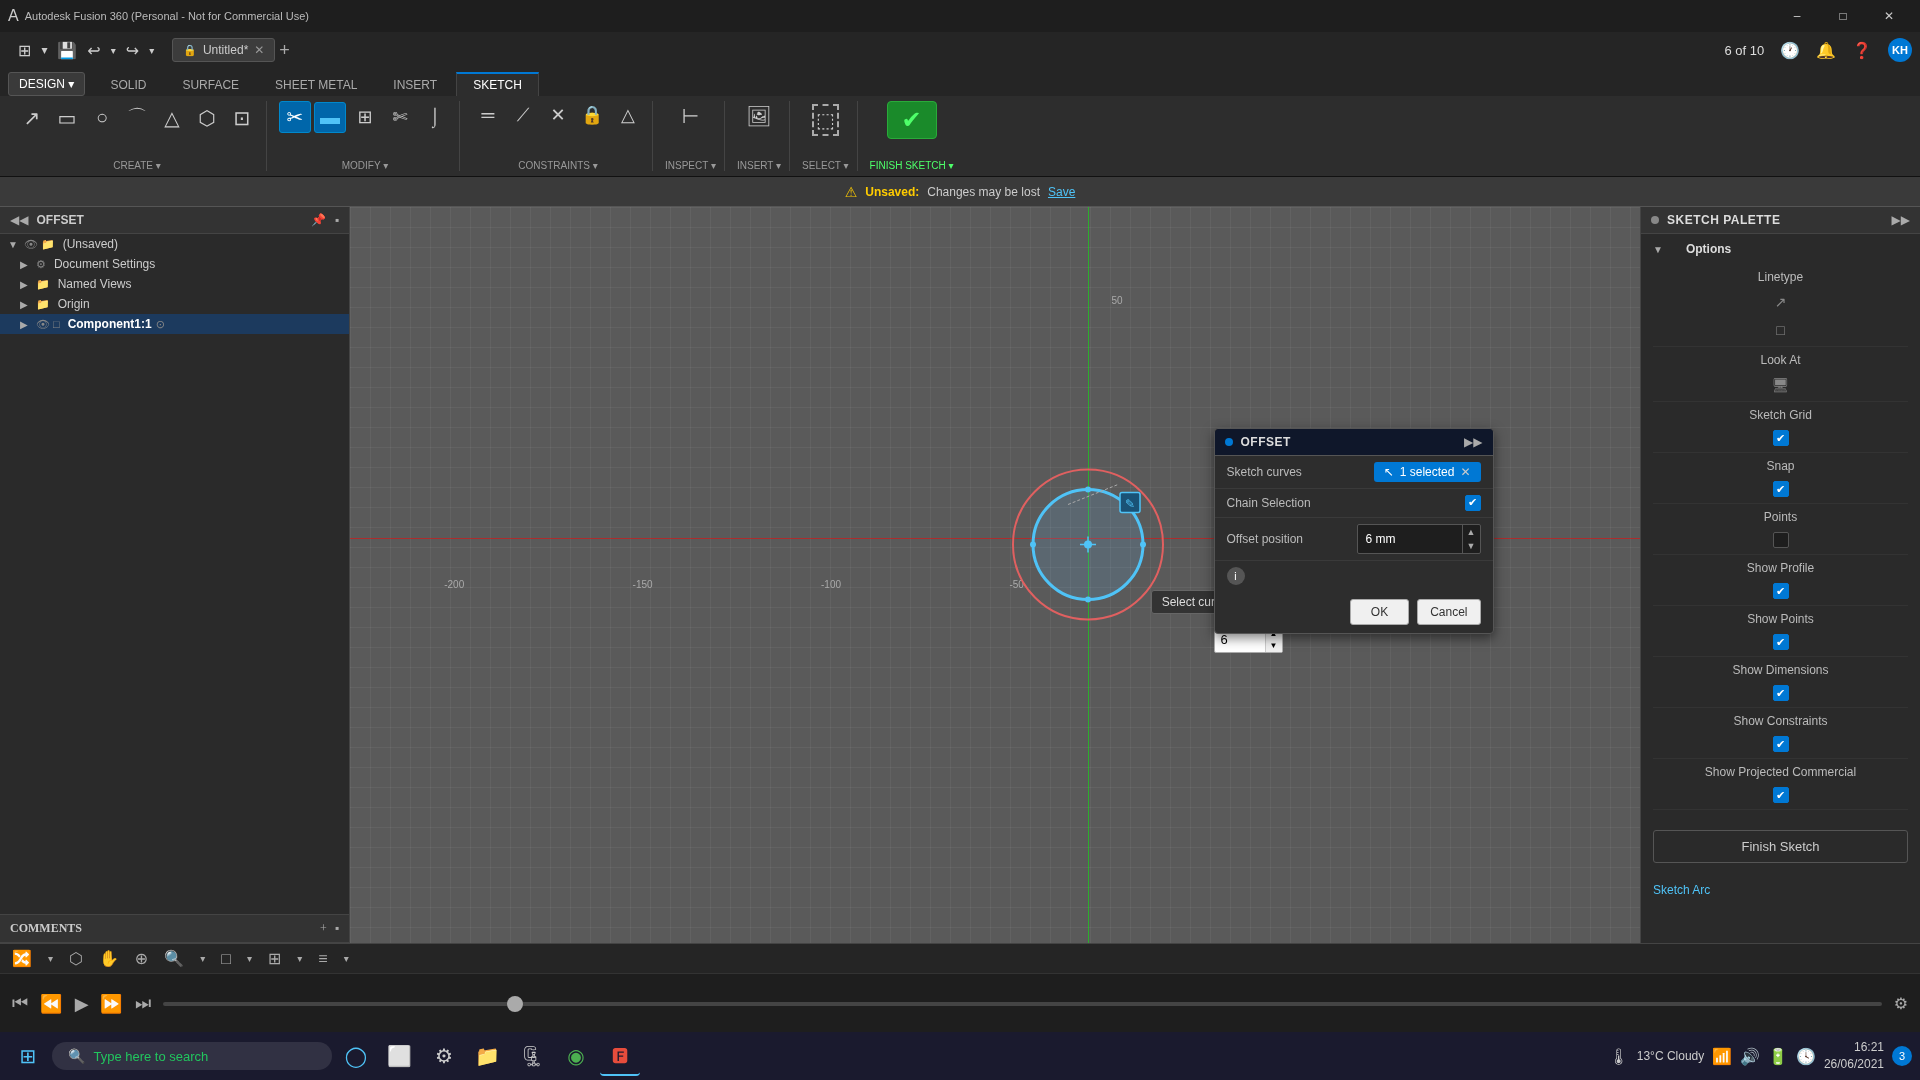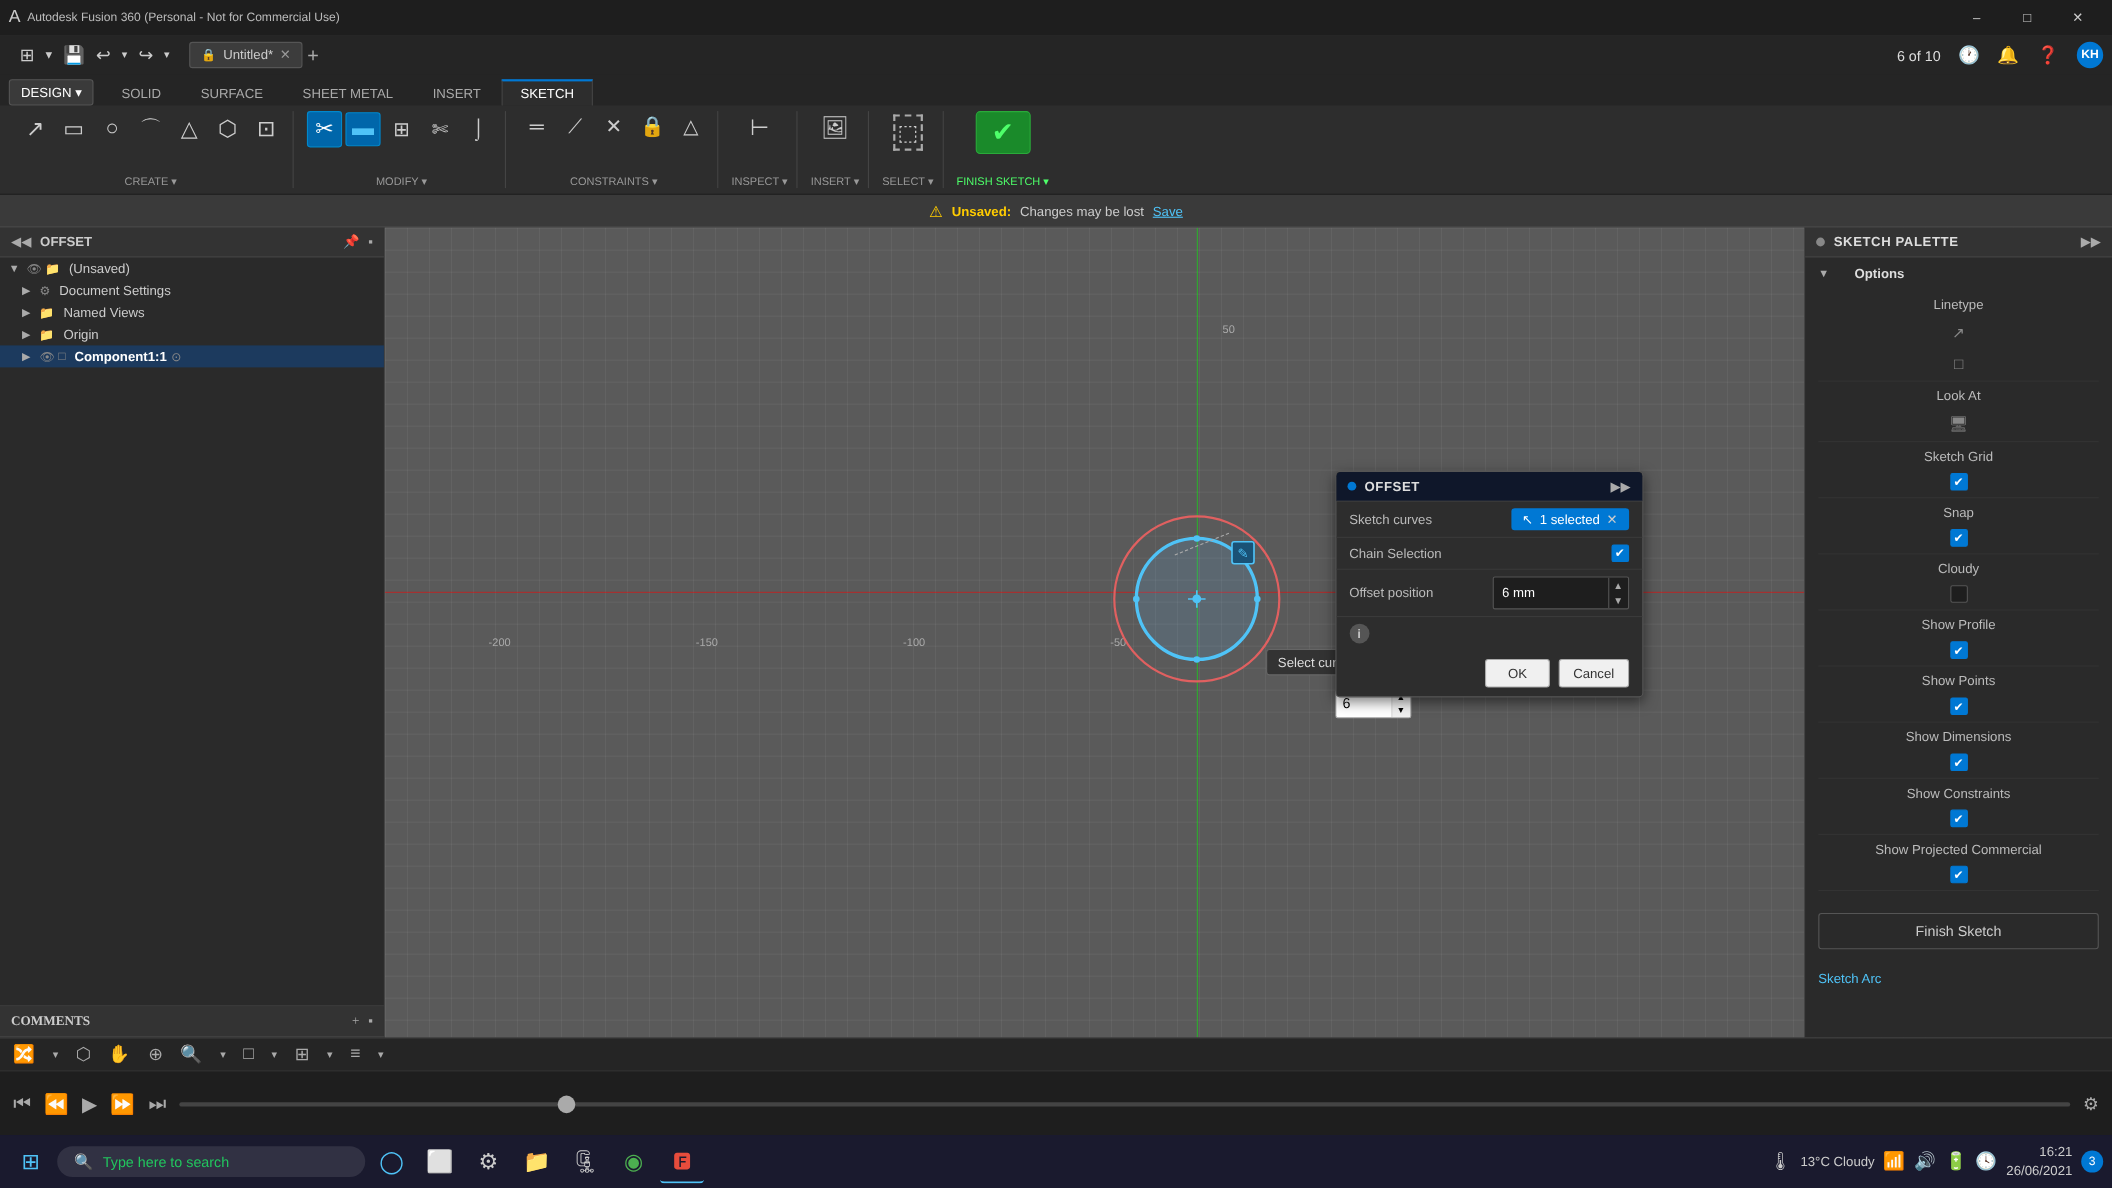--- a/index.html
+++ b/index.html
@@ -1023,21 +1023,21 @@
         <span class="option-label">Sketch Grid</span>
         <div class="option-check checked">✔</div>
       </div>
 
       <div class="option-row">
         <span class="option-label">Snap</span>
         <div class="option-check checked">✔</div>
       </div>
 
       <div class="option-row">
-        <span class="option-label">Cloudy</span>
+        <span class="option-label">Points</span>
         <div class="option-check unchecked"></div>
       </div>
 
       <div class="option-row">
         <span class="option-label">Show Profile</span>
         <div class="option-check checked">✔</div>
       </div>
 
       <div class="option-row">
         <span class="option-label">Show Points</span>

